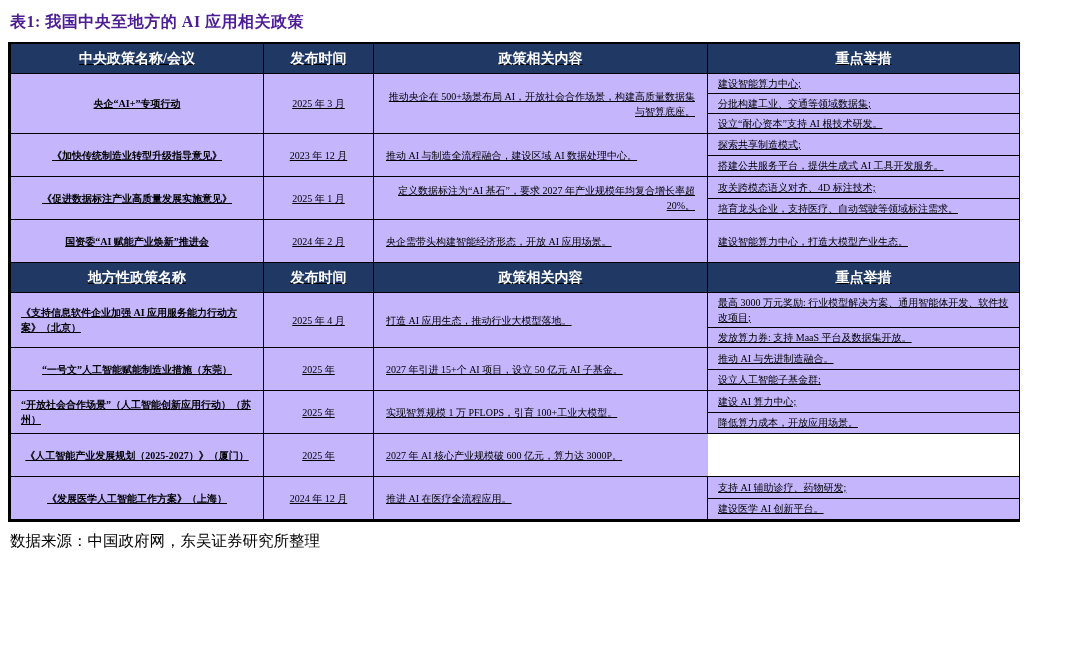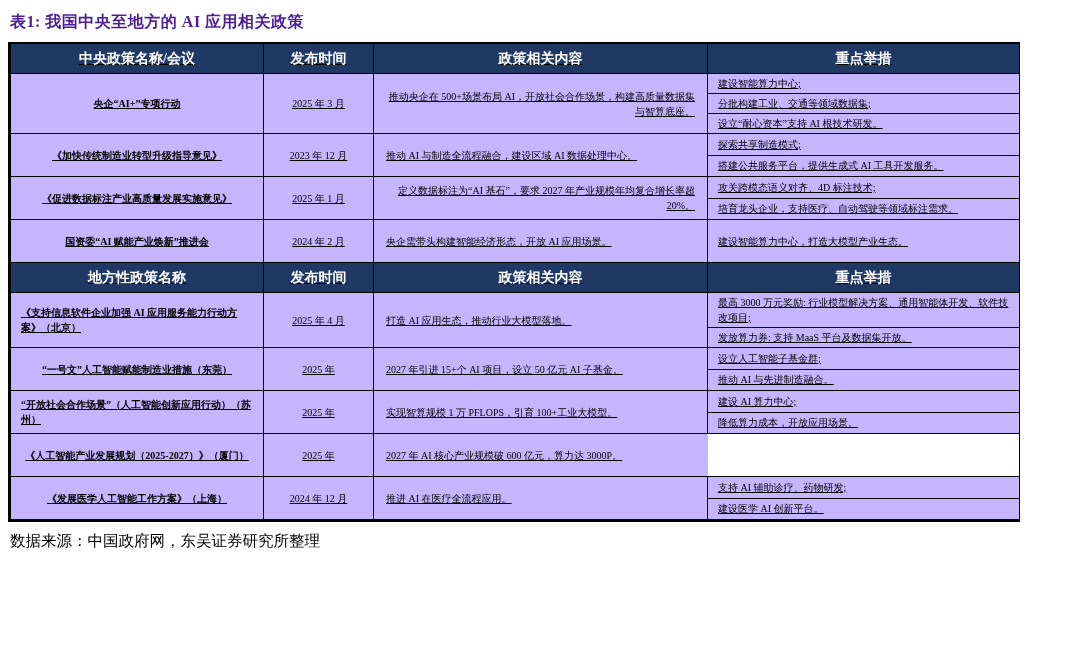--- a/index.html
+++ b/index.html
@@ -147,22 +147,22 @@
         <div class="measure">最高 3000 万元奖励: 行业模型解决方案、通用智能体开发、软件技改项目;</div>
         <div class="measure">发放算力券: 支持 MaaS 平台及数据集开放。</div>
       </div>
     </div>
 
     <div class="trow">
       <div class="cell name-cell">“一号文”人工智能赋能制造业措施（东莞）</div>
       <div class="cell date-cell">2025 年</div>
       <div class="cell content-cell">2027 年引进 15+个 AI 项目，设立 50 亿元 AI 子基金。</div>
       <div class="cell measures-cell">
+        <div class="measure">推动 AI 与先进制造融合。</div>
         <div class="measure">设立人工智能子基金群;</div>
-        <div class="measure">推动 AI 与先进制造融合。</div>
       </div>
     </div>
 
     <div class="trow">
       <div class="cell name-cell">“开放社会合作场景”（人工智能创新应用行动）（苏州）</div>
       <div class="cell date-cell">2025 年</div>
       <div class="cell content-cell">实现智算规模 1 万 PFLOPS，引育 100+工业大模型。</div>
       <div class="cell measures-cell">
         <div class="measure">建设 AI 算力中心;</div>
         <div class="measure">降低算力成本，开放应用场景。</div>

